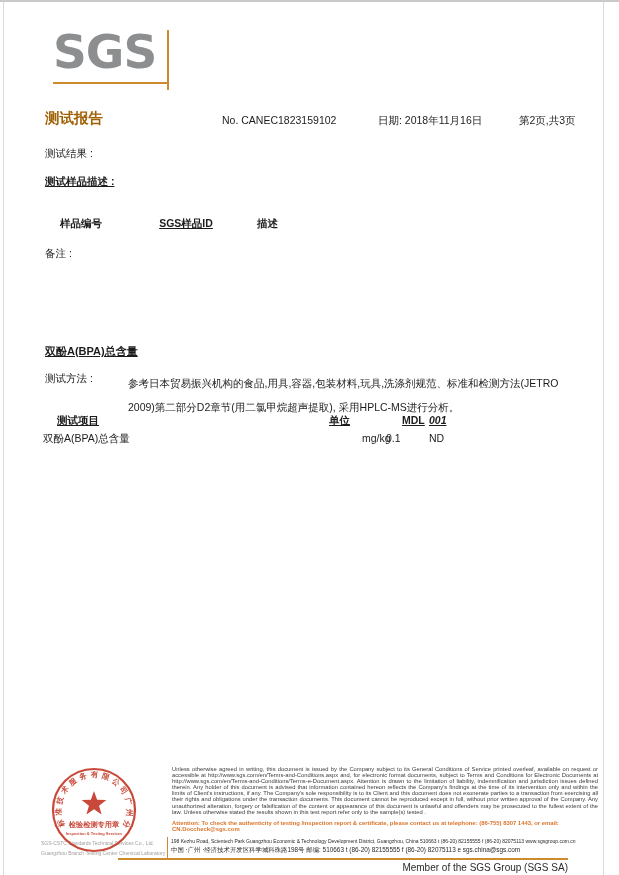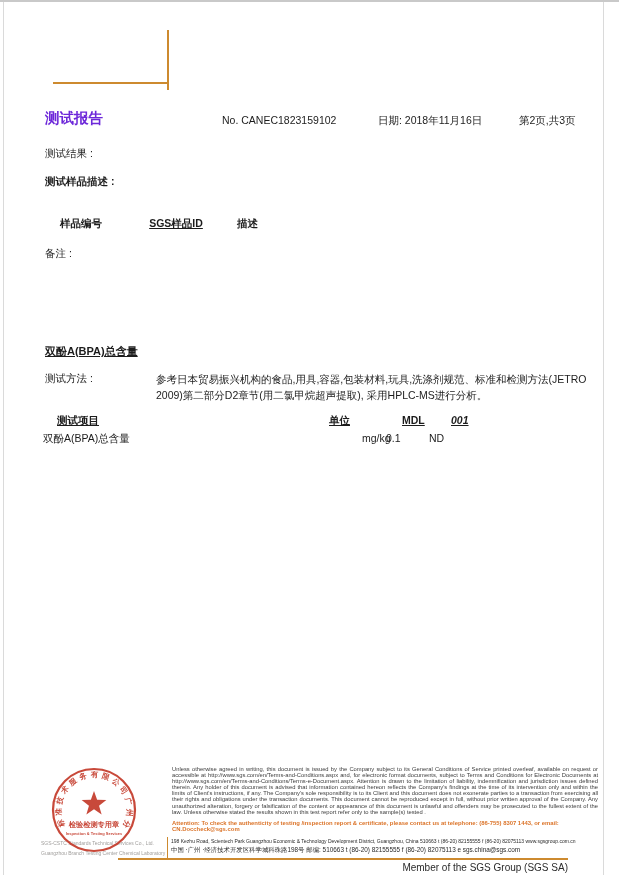--- a/index.html
+++ b/index.html
@@ -19,46 +19,46 @@
   .edge-top{left:0;top:0;width:619px;height:2px;background:#c9c9c9;}
   .edge-left{left:3px;top:2px;width:1px;height:873px;background:#dadada;}
   .edge-right{left:603px;top:2px;width:1px;height:873px;background:#dadada;}
   
   .logo{left:53px;top:26px;width:120px;height:66px;}
   .logo-text{font-weight:bold;font-size:47px;line-height:52px;letter-spacing:-1px;
     color:var(--logo-gray);font-family:"DejaVu Sans","Liberation Sans",sans-serif;}
   .logo-hline{position:absolute;left:0;top:56px;width:114px;height:2px;background:var(--accent);}
   .logo-vline{position:absolute;left:114px;top:4px;width:2px;height:60px;background:var(--accent);}
   
-  .title{left:45px;top:109px;font-size:14.5px;font-weight:bold;color:#6d28d9;}
+  .title{left:45px;top:109px;font-size:14.5px;font-weight:bold;color:#a16207;}
   .report-no{left:222px;top:114px;font-size:10.5px;}
   .date{left:378px;top:114px;font-size:10.5px;}
   .pageinfo{left:519px;top:114px;font-size:10.5px;}
   .body-text{font-size:10.5px;}
   .results-label{left:45px;top:147px;}
-  .sample-desc-label{left:45px;top:175px;font-weight:bold;}
+  .sample-desc-label{left:45px;top:175px;text-decoration:underline;font-weight:bold;}
   
   .sample-table{left:45px;top:215px;width:400px;font-size:10.5px;}
   .st-row{display:grid;grid-template-columns:72px 118px auto;height:17px;align-items:center;}
-  .st-head{font-weight:bold;}
+  .st-head{font-weight:bold;gap:10px;}
   .st-c1{text-align:center;}
   .st-c2{text-align:center;text-decoration:underline;}
   .st-c3{text-align:left;padding-left:2px;}
   
   .notes-label{left:45px;top:247px;}
   .notes-list{left:115px;top:263px;line-height:15px;font-size:10.5px;}
   
   .bpa-heading{left:45px;top:344px;font-size:11px;font-weight:bold;text-decoration:underline;}
   .method-label{left:45px;top:372px;}
-  .method-text{left:128px;top:371px;width:448px;line-height:16px;font-size:10.5px;margin-left:28px;}
+  .method-text{left:128px;top:371px;width:448px;line-height:24px;font-size:10.5px;}
   
   .result-table{left:43px;top:414px;width:540px;height:40px;font-size:10.5px;}
   .result-table .hcell{position:absolute;top:0;font-weight:bold;text-decoration:underline;}
   .result-table .ccell{position:absolute;top:18px;}
-  .rt-h1{left:14px;}.rt-h2{left:286px;}.rt-h3{left:339px;padding-left:20px;}.rt-h4{left:386px;font-style:italic;margin-left:22px;}
+  .rt-h1{left:14px;}.rt-h2{left:286px;}.rt-h3{left:339px;padding-left:20px;}.rt-h4{left:386px;font-style:italic;}
   .rt-c1{left:0;}.rt-c2{left:283px;margin-left:36px;}.rt-c3{left:343px;}.rt-c4{left:386px;}
   
   .legal{left:172px;top:766px;width:426px;font-size:5.8px;line-height:6.1px;
     text-align:justify;color:#3c3c3c;}
   .attention{left:172px;top:820px;width:426px;font-size:5.9px;line-height:6.4px;
     font-weight:bold;color:var(--attention);}
   .company{left:41px;top:838px;width:132px;font-size:5px;line-height:10px;
     color:#a09e9c;white-space:nowrap;}
   .v-divider{left:167px;top:837px;width:1px;height:21px;background:var(--accent);}
   .addr-en{left:171px;top:838px;width:430px;font-size:5px;color:#2a2a2a;white-space:nowrap;}
@@ -69,20 +69,21 @@
 </style>
 </head>
 <body>
 
 <div class="page">
   <div class="abs edge-top"></div>
   <div class="abs edge-left"></div>
   <div class="abs edge-right"></div>
 
   <div class="abs logo">
+    <div class="logo-text">SGS</div>
     <div class="logo-hline"></div>
     <div class="logo-vline"></div>
   </div>
 
   <div class="abs title">测试报告</div>
   <div class="abs report-no">No. CANEC1823159102</div>
   <div class="abs date">日期: 2018年11月16日</div>
   <div class="abs pageinfo">第2页,共3页</div>
 
   <div class="abs body-text results-label">测试结果 :</div>

